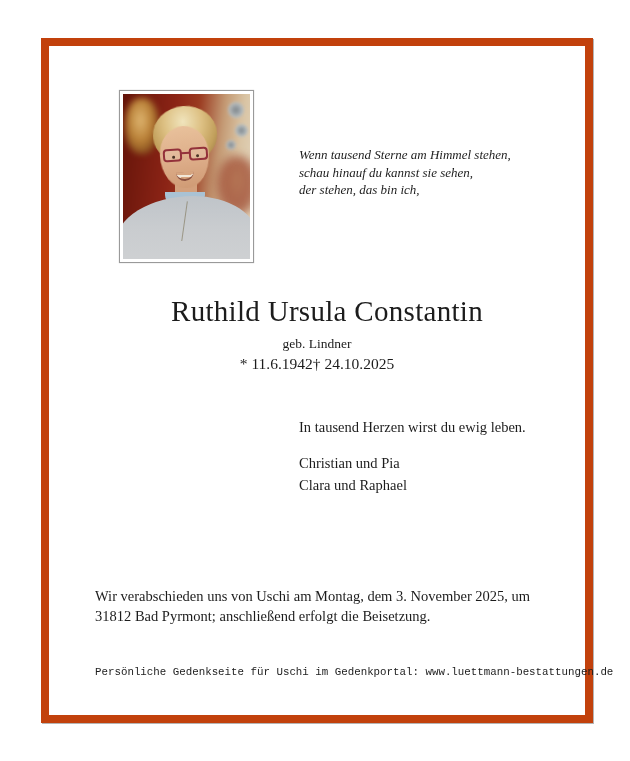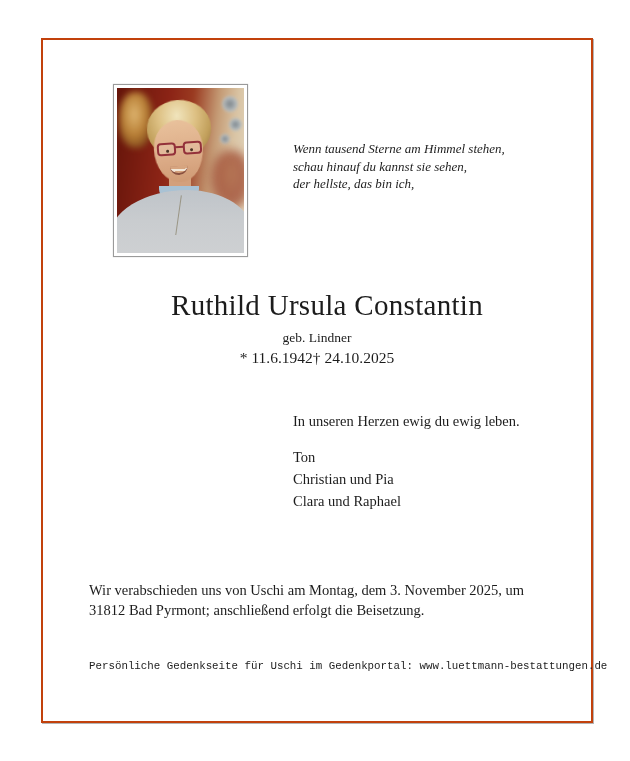--- a/index.html
+++ b/index.html
@@ -10,21 +10,21 @@
     background:#ffffff;
     font-family:"Liberation Serif", serif;
     color:#1c1c1c;
     overflow:hidden;
   }
   .card {
     position:absolute;
     left:41px; top:38px;
     width:552px; height:685px;
     background:#ffffff;
-    border:2px solid #c2410c;
+    border:8px solid #c2410c;
     box-shadow:1px 1px 0 rgba(90,90,90,.45);
   }
 
   
   .photo-frame {
     position:absolute; left:70px; top:44px;
     width:135px; height:173px;
     border:1px solid #9a9a9a;
     padding:3px; background:#ffffff;
     box-shadow:0 0 1px rgba(0,0,0,.25);
@@ -185,34 +185,33 @@
             <div class="ph-eye r"></div>
           </div>
         </div>
         <div class="ph-smile"></div>
       </div>
     </div>
 
     <div class="poem">
       <div>Wenn tausend Sterne am Himmel stehen,</div>
       <div>schau hinauf du kannst sie sehen,</div>
-      <div>der hellste, das bin ich,</div>
+      <div>der stehen, das bin ich,</div>
     </div>
 
     <div class="name-line">Ruthild Ursula Constantin</div>
     <div class="maiden-line">geb. Lindner</div>
     <div class="dates-line">
       <span>* 11.6.1942</span>
       <span>† 24.10.2025</span>
     </div>
 
-    <div class="tribute-line">In unseren Herzen ewig du ewig leben.</div>
+    <div class="tribute-line">In tausend Herzen wirst du ewig leben.</div>
 
     <div class="mourners">
-      <div>Ton</div>
       <div>Christian und Pia</div>
       <div>Clara und Raphael</div>
     </div>
 
 
     <div class="farewell">
       <div>Wir verabschieden uns von Uschi am Montag, dem 3. November 2025, um</div>
       <div>31812 Bad Pyrmont; anschließend erfolgt die Beisetzung.</div>
     </div>
 

